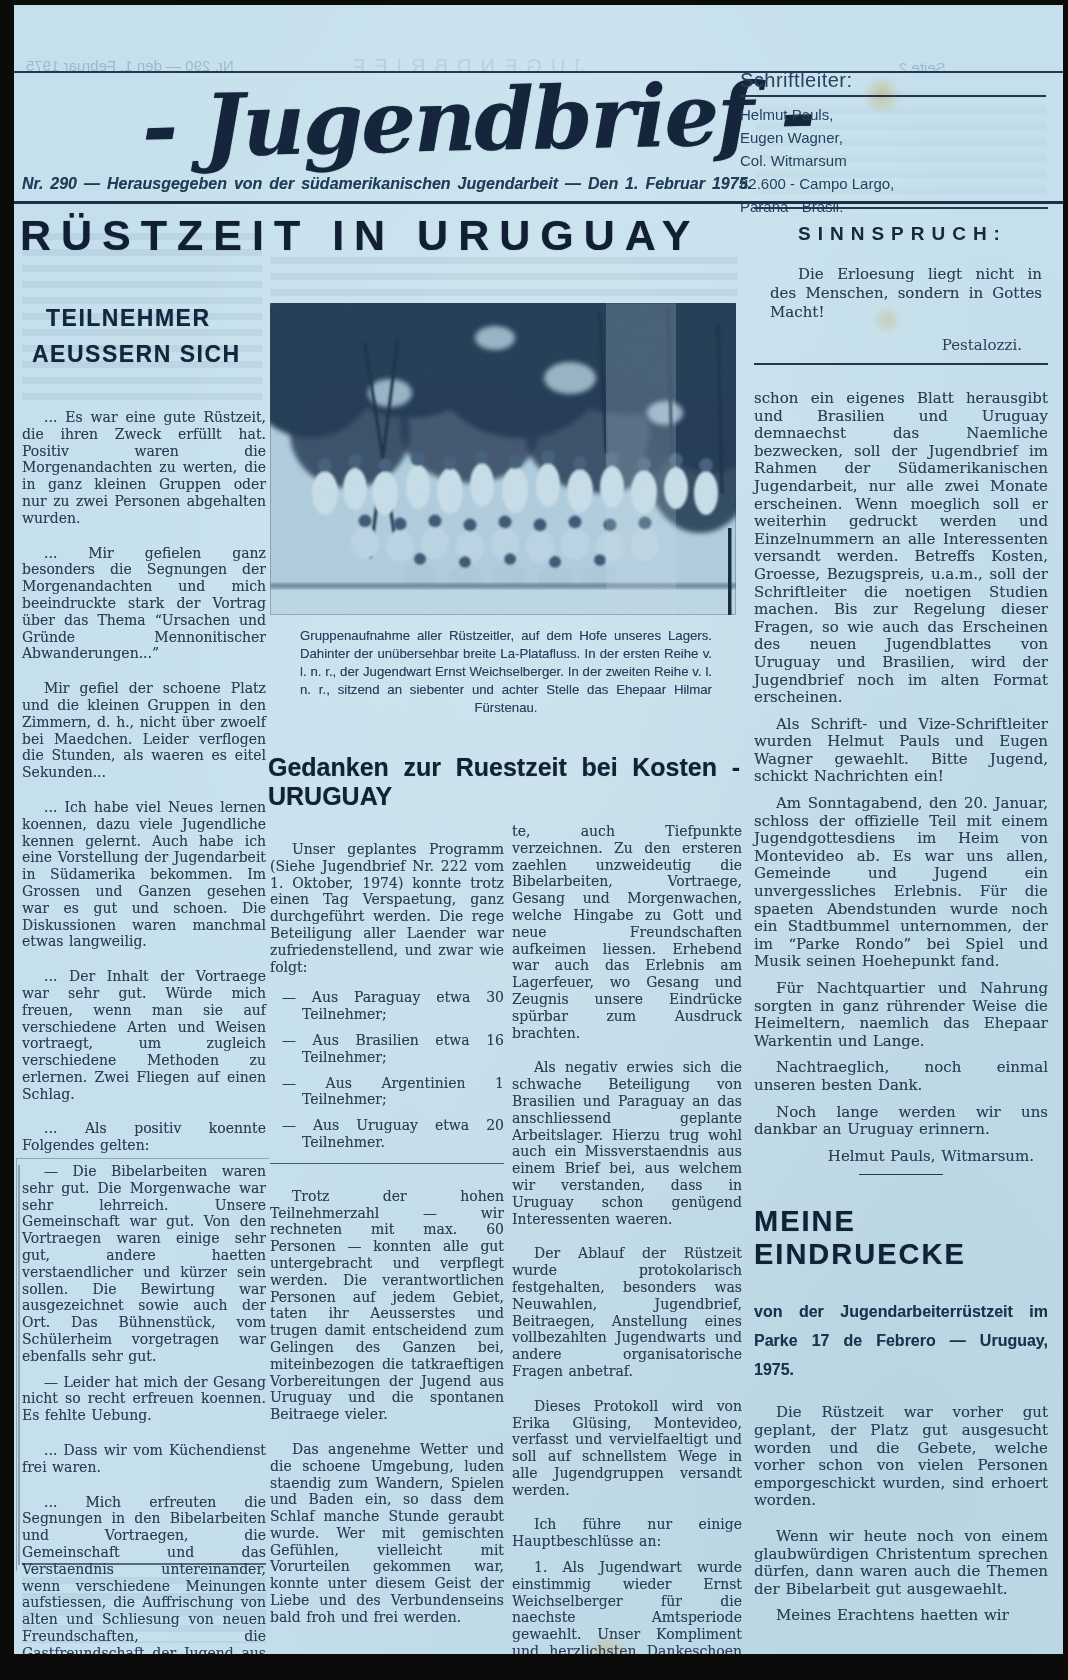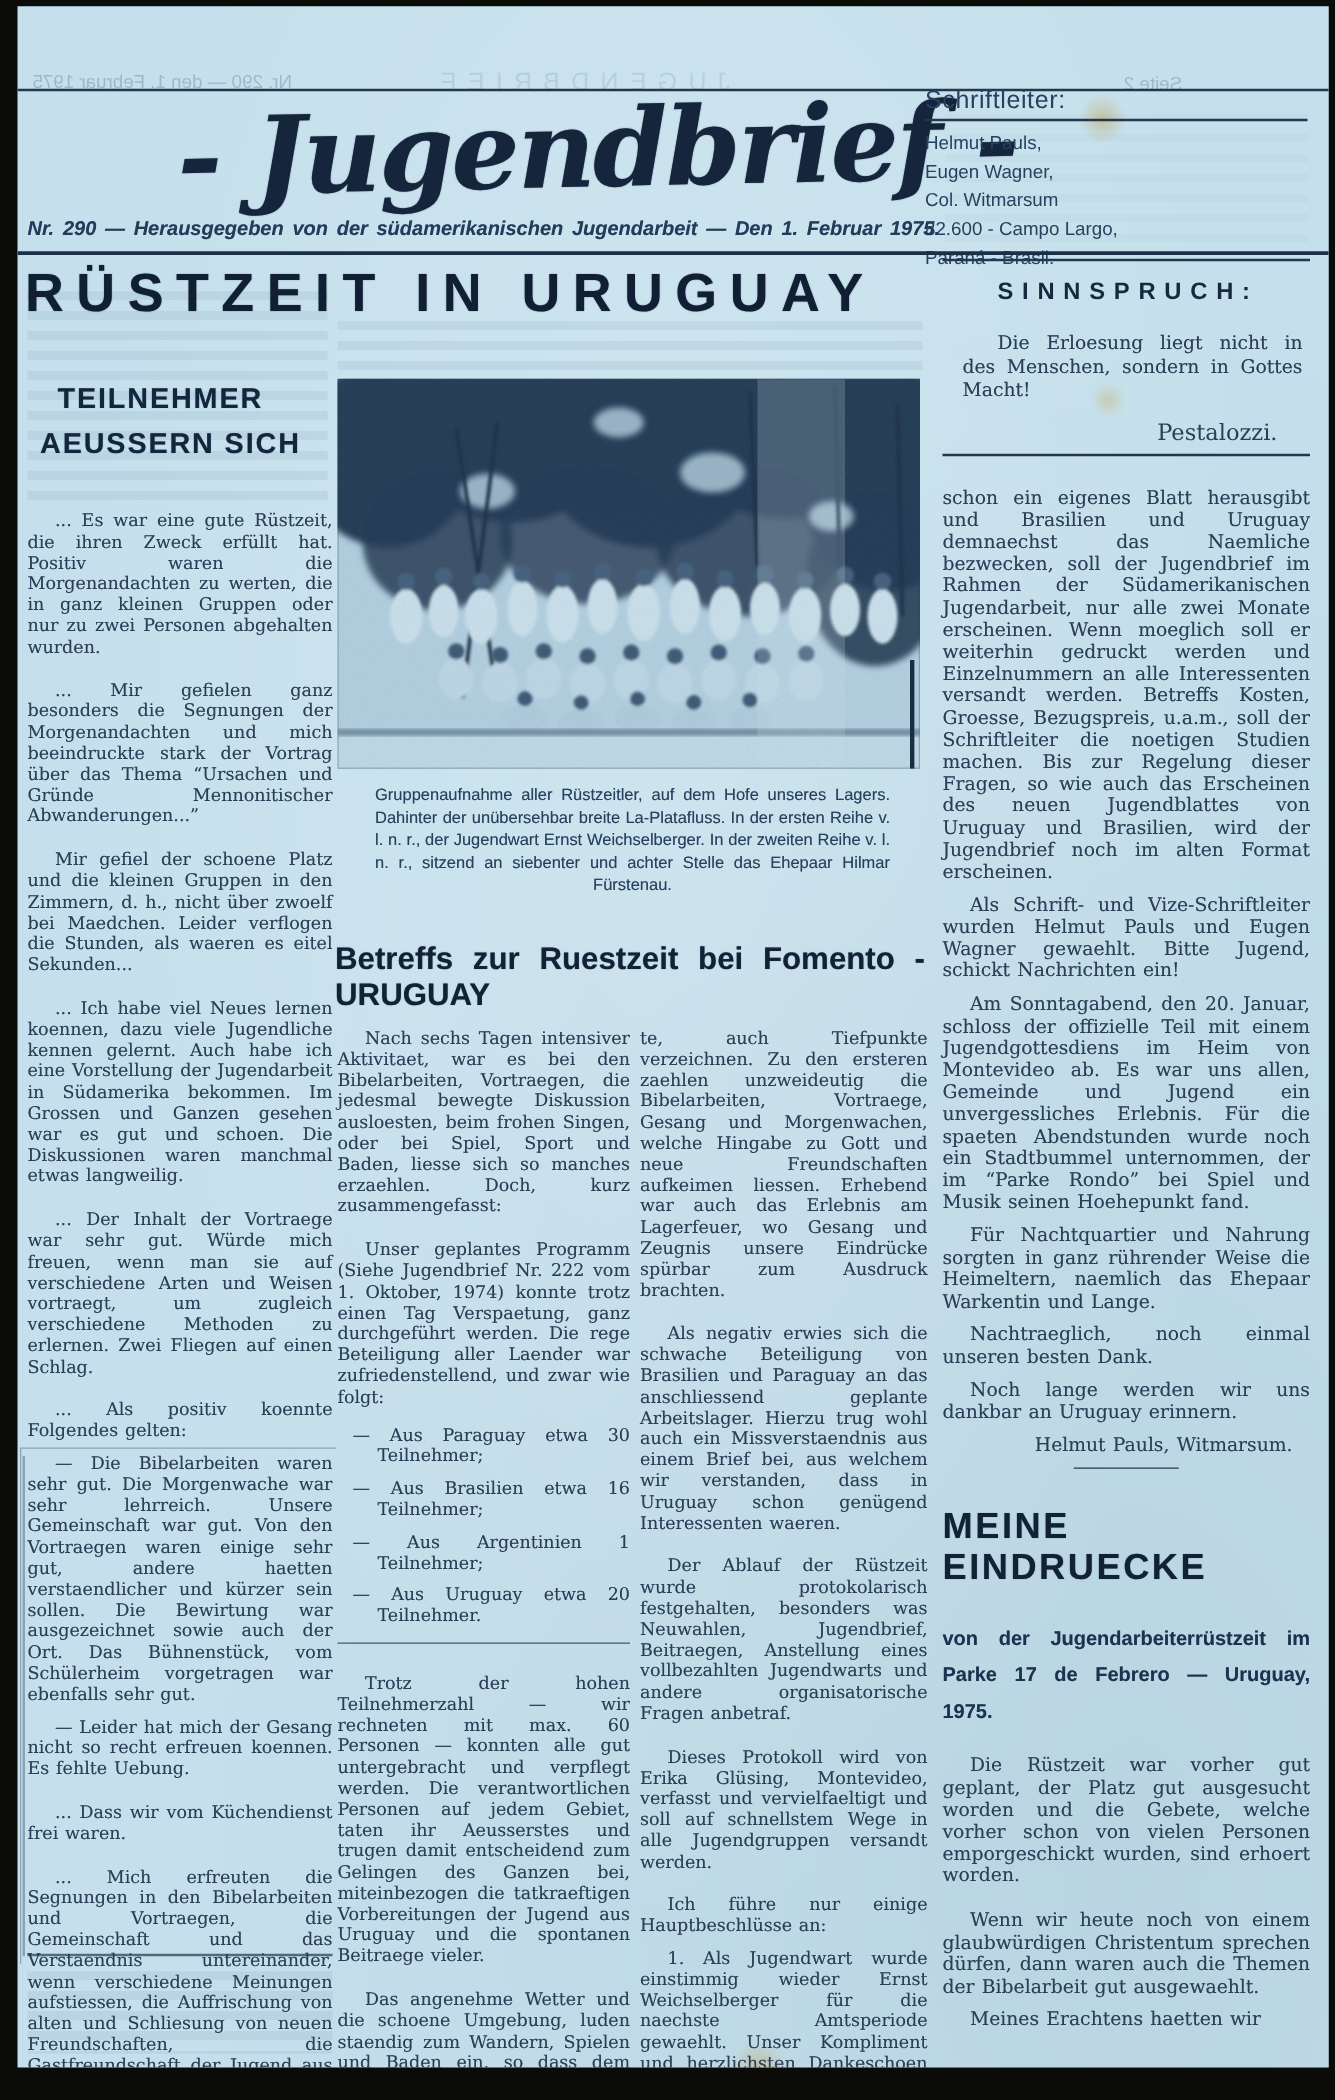--- a/index.html
+++ b/index.html
@@ -63,21 +63,21 @@
   .col p{margin:0 0 9px; text-indent:22px; line-height:16.8px; font-size:14px;
          text-shadow:0 0 .5px rgba(44,62,87,.45);}
   .col-r p{line-height:17.6px; font-size:15px;}
   .gap{margin-top:18px !important;}
   .noindent{text-indent:0 !important;}
   .hang{text-indent:-20px !important; padding-left:32px;}
   .rule-above{border-top:1px solid rgba(36,55,79,.8); padding-top:24px;}
   .sig{text-align:right; padding-right:14px; font-size:15px;}
   .divider{width:84px; border-top:1.6px solid #24374f; margin:8px auto 30px;}
   .quote p{font-size:15px; line-height:19px; text-indent:28px; margin:0;}
-  .attribution{text-align:right; padding-right:26px; font-size:18px; margin-top:14px;}
+  .attribution{text-align:right; padding-right:26px; font-size:15px; margin-top:14px;}
   .caption{font-family:"Liberation Sans", sans-serif; font-size:13.2px; color:#27425f;
          line-height:18px; text-align:justify; text-align-last:center;
          text-shadow:0 0 .4px rgba(39,66,95,.5);}
   .photo-frame{box-shadow:inset 0 0 14px rgba(25,42,62,.35);}
 </style>
 </head>
 <body>
 
 <div id="page">
   <div id="paper">
@@ -260,24 +260,23 @@
         <rect y="280" width="466" height="6" fill="#31465e" opacity=".45" filter="url(#soft2)"></rect>
         <rect x="336" y="0" width="70" height="312" fill="#d2e5ef" opacity=".22"></rect>
         <rect x="458" y="225" width="3.5" height="87" fill="#15263a"></rect>
         <rect width="466" height="312" filter="url(#grain)" opacity=".3"></rect>
         <rect width="466" height="312" fill="none" stroke="#2b4258" stroke-opacity=".3" stroke-width="2"></rect>
       </svg>
     </div>
 
     <div class="abs caption" style="left:286px; top:622px; width:412px;">Gruppenaufnahme aller Rüstzeitler, auf dem Hofe unseres Lagers. Dahinter der unübersehbar breite La-Platafluss. In der ersten Reihe v. l. n. r., der Jugendwart Ernst Weichselberger. In der zweiten Reihe v. l. n. r., sitzend an siebenter und achter Stelle das Ehepaar Hilmar Fürstenau.</div>
 
-    <div class="abs section-head" style="left:254px; top:748px; width:472px;">Betreffs zur Ruestzeit bei Fomento - URUGUAY</div>
+    <div class="abs section-head" style="left:254px; top:748px; width:472px;">Gedanken zur Ruestzeit bei Kosten - URUGUAY</div>
 
     <div class="abs col" style="left:256px; top:818px; width:234px;">
-      <p>Nach sechs Tagen intensiver Aktivitaet, war es bei den Bibelarbeiten, Vortraegen, die jedesmal bewegte Diskussion ausloesten, beim frohen Singen, oder bei Spiel, Sport und Baden, liesse sich so manches erzaehlen. Doch, kurz zusammengefasst:</p>
       <p class="gap">Unser geplantes Programm (Siehe Jugendbrief Nr. 222 vom 1. Oktober, 1974) konnte trotz einen Tag Verspaetung, ganz durchgeführt werden. Die rege Beteiligung aller Laender war zufriedenstellend, und zwar wie folgt:</p>
       <p class="hang" style="margin-top:14px;">— Aus Paraguay etwa 30 Teilnehmer;</p>
       <p class="hang">— Aus Brasilien etwa 16 Teilnehmer;</p>
       <p class="hang">— Aus Argentinien 1 Teilnehmer;</p>
       <p class="hang">— Aus Uruguay etwa 20 Teilnehmer.</p>
       <p class="rule-above" style="margin-top:12px;">Trotz der hohen Teilnehmerzahl — wir rechneten mit max. 60 Personen — konnten alle gut untergebracht und verpflegt werden. Die verantwortlichen Personen auf jedem Gebiet, taten ihr Aeusserstes und trugen damit entscheidend zum Gelingen des Ganzen bei, miteinbezogen die tatkraeftigen Vorbereitungen der Jugend aus Uruguay und die spontanen Beitraege vieler.</p>
       <p class="gap">Das angenehme Wetter und die schoene Umgebung, luden staendig zum Wandern, Spielen und Baden ein, so dass dem Schlaf manche Stunde geraubt wurde. Wer mit gemischten Gefühlen, vielleicht mit Vorurteilen gekommen war, konnte unter diesem Geist der Liebe und des Verbundenseins bald froh und frei werden.</p>
 
     </div>
 

